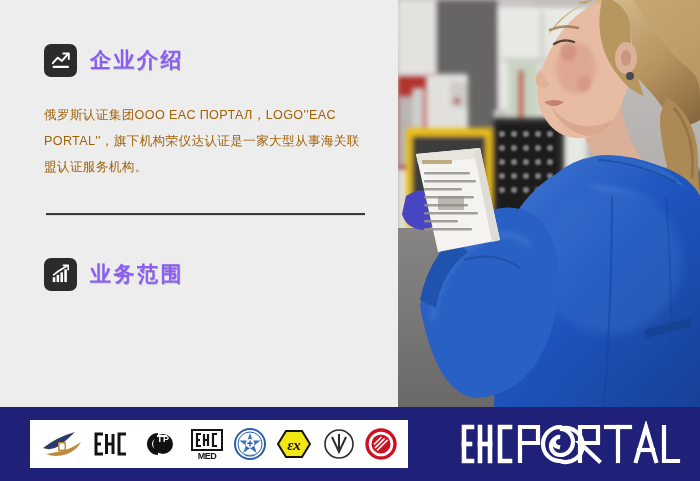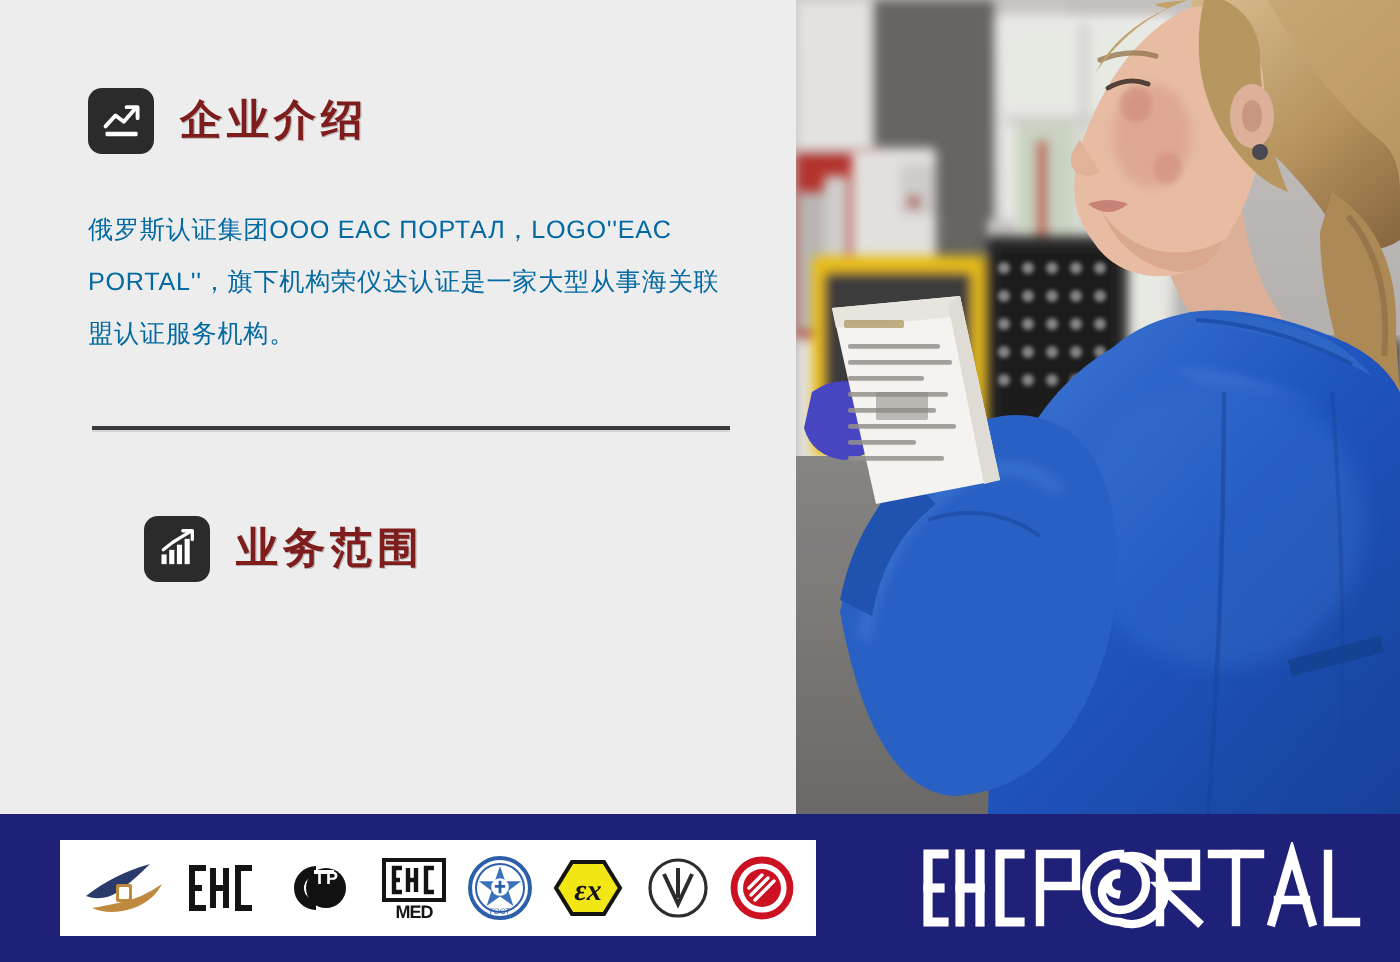--- a/index.html
+++ b/index.html
@@ -31,21 +31,21 @@
     height: 407px;
     background: #ededee;
   }
 
   .section {
     position: absolute;
     left: 44px;
     width: 330px;
   }
   .section-one { top: 42px; }
-  .section-two { top: 256px; margin-left: 28px; }
+  .section-two { top: 256px; }
 
   .sec-head {
     display: flex;
     align-items: center;
     gap: 13px;
     height: 36px;
   }
 
   .sec-icon {
     width: 33px;
@@ -55,31 +55,31 @@
     display: flex;
     align-items: center;
     justify-content: center;
     flex: 0 0 auto;
   }
   .sec-icon svg { display: block; }
 
   .sec-title {
     font-size: 21px;
     font-weight: bold;
-    color: #7f1d1d;
+    color: #8b5cf6;
     letter-spacing: 2.5px;
     white-space: nowrap;
     text-shadow: 0.6px 0.6px 0 #b9b9bb;
   }
 
   .sec-body {
     margin-top: 24px;
     font-size: 12.6px;
     line-height: 2.08;
-    color: #0369a1;
+    color: #a16207;
     letter-spacing: 0.35px;
     font-weight: 500;
     width: 322px;
   }
 
   .divider {
     position: absolute;
     left: 46px;
     top: 213px;
     width: 319px;

